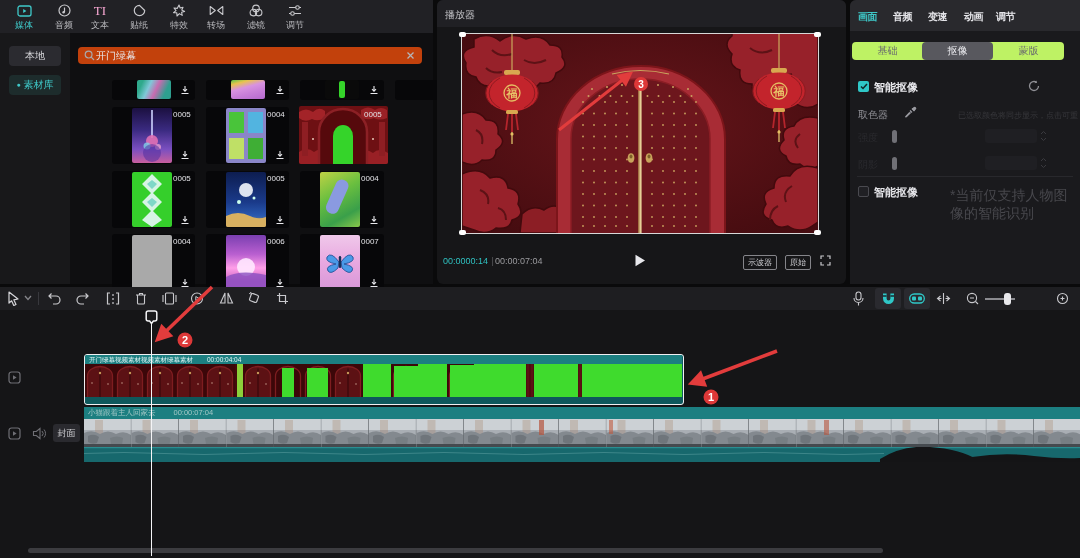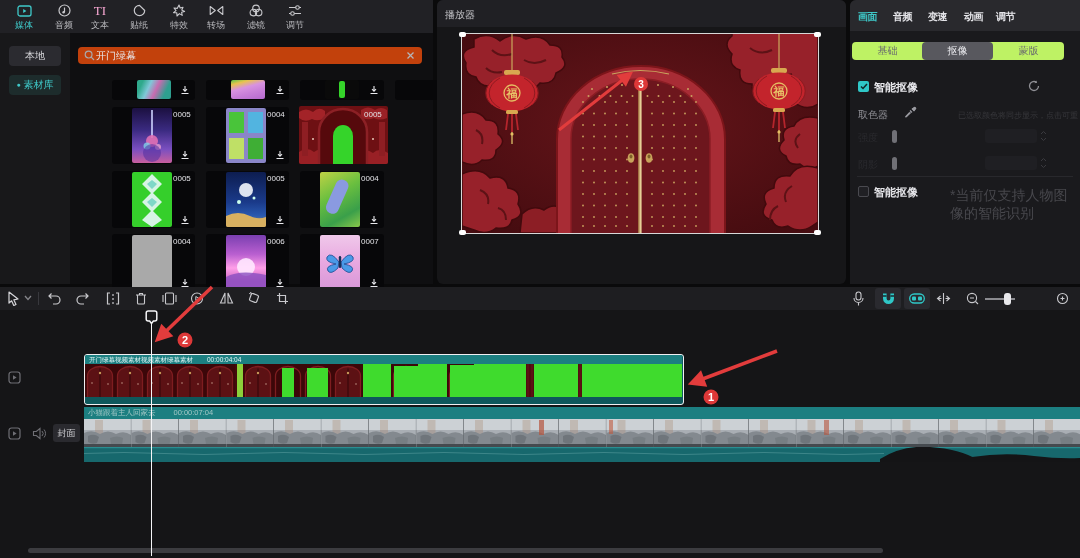--- a/index.html
+++ b/index.html
@@ -373,20 +373,33 @@
         <path d="M50 98 v12 M317 96 v12" stroke="#caa85e" stroke-width="1.5"></path>
         <circle cx="50" cy="100" r="1.6" fill="#e5bd62"></circle>
         <circle cx="317" cy="98" r="1.6" fill="#e5bd62"></circle>
       </g>
     </svg>
     <div class="hd" style="left:-3px;top:-2px"></div>
     <div class="hd" style="left:352px;top:-2px"></div>
     <div class="hd" style="left:-3px;top:196px"></div>
     <div class="hd" style="left:352px;top:196px"></div>
   </div>
+  <div id="pctrl" class="abs">
+    <span class="abs" style="left:6px;top:4px;color:#2fc0c0">00:0000:14</span>
+    <span class="abs" style="left:52px;top:4px;color:#5a5a5e">&nbsp;|</span>
+    <span class="abs" style="left:58px;top:4px;color:#9a9a9e">00:00:07:04</span>
+    <svg class="abs" style="left:197px;top:2px" width="12" height="13" viewBox="0 0 12 13">
+        <path d="M1.5 .8 L11 6.5 L1.5 12.2 Z" fill="#e8e8ec"></path>
+      </svg>
+    <span class="pbox" style="left:306px">示波器</span>
+    <span class="pbox" style="left:348px">原始</span>
+    <svg class="abs" style="left:383px;top:3px" width="11" height="11" viewBox="0 0 11 11">
+        <path d="M1 4 V1 h3 M7 1 h3 v3 M10 7 v3 h-3 M4 10 H1 V7" fill="none" stroke="#c9c9cd" stroke-width="1.2"></path>
+      </svg>
+  </div>
 
   <div id="rpanel" class="abs">
     <div id="rtabs">
       <span class="rtab" style="left:8px;color:#3fc9c9">画面</span>
       <span class="rtab" style="left:43px">音频</span>
       <span class="rtab" style="left:78px">变速</span>
       <span class="rtab" style="left:114px">动画</span>
       <span class="rtab" style="left:146px">调节</span>
     </div>
     <div id="rseg">

